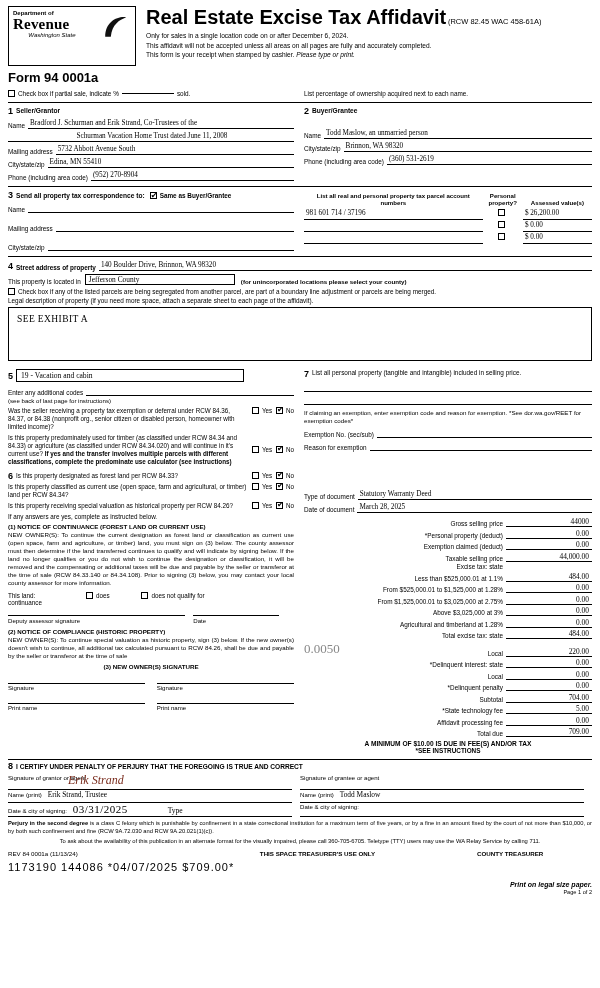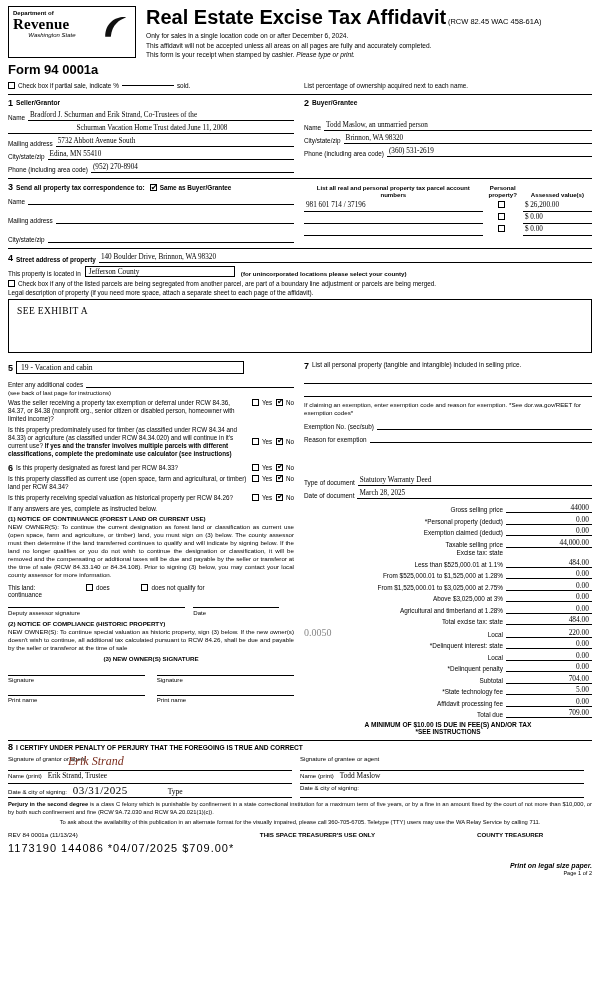--- a/index.html
+++ b/index.html
@@ -10,21 +10,21 @@
     font-family:"Liberation Sans", sans-serif;
     font-size:6.4px;
     color:#000;
     position:relative;
   }
   .page { position:relative; width:600px; height:988px; padding:6px 8px 0 8px; }
 
   
   .hdr { display:flex; align-items:flex-start; }
   .hdr-left { width:128px; }
-  .logo-box { border:1px solid #000; height:52px; padding:3px 4px; position:relative; }
+  .logo-box { border:1px solid #000; height:60px; padding:3px 4px; position:relative; }
   .logo-dept { font-size:6px; font-weight:bold; line-height:7px; }
   .logo-rev { font-family:"Liberation Serif", serif; font-size:15px; font-weight:bold; letter-spacing:.2px; line-height:15px; }
   .logo-state { font-size:6px; font-style:italic; text-align:center; width:78px; }
   .swirl { position:absolute; right:6px; top:6px; width:28px; height:28px; }
   .form-no { font-size:13px; font-weight:bold; margin-top:4px; font-family:"Liberation Sans", sans-serif;}
   .hdr-right { flex:1; padding-left:10px; }
   .title { font-size:20px; font-weight:bold; font-family:"Liberation Sans", sans-serif; display:inline; }
   .title-sm { font-size:7.5px; font-weight:normal; }
   .sub { font-size:6.6px; line-height:9.5px; margin-top:2px; }
   .sub i { font-style:italic; }
@@ -74,21 +74,21 @@
   .yn .cb { margin-left:2px; }
 
   .smalltxt { font-size:6.2px; line-height:8px; }
   .bold { font-weight:bold; }
 
   
   .mline { display:flex; align-items:flex-end; font-size:6.4px; margin-top:1.5px; }
   .mlab { flex:1; text-align:right; padding-right:3px; white-space:nowrap; }
   .mval { width:86px; border-bottom:1px solid #000; text-align:right; font-family:"Liberation Serif", serif; font-size:7.4px; padding-right:3px; }
   .mval.nb { border-bottom:none; }
-  .rate { font-family:"Liberation Serif", serif; color:#888; font-size:10px; }
+  .rate { font-family:"Liberation Serif", serif; color:#888; font-size:13px; }
 
   
   .sigwrap { margin-top:3px; display:flex; }
   .sigcol { width:50%; padding-right:8px; }
   .sigline { border-bottom:1px solid #000; height:16px; position:relative; }
   .siglab { font-size:6.1px; }
   .script { font-family:"Liberation Serif", serif; font-style:italic; font-size:12px; color:#7a2d1e; position:absolute; left:60px; bottom:1px; }
   .handwrite { font-family:"Liberation Serif", serif; font-size:11px; letter-spacing:.5px; }
 
   .perjury { font-size:5.8px; line-height:7.5px; margin-top:3px; text-align:justify; }
@@ -373,21 +373,21 @@
           <div class="siglab">Print name</div>
         </div>
         <div style="width:48%; margin-left:4%;">
           <div class="bl" style="height:1px;"></div>
           <div class="siglab">Print name</div>
         </div>
       </div>
     </div>
 
     <div class="lowR">
-      <div class="fld" style="margin-top:16px;">
+      <div class="fld" style="margin-top:22px;">
         <span class="lab">Type of document</span>
         <span class="val">Statutory Warranty Deed</span>
       </div>
       <div class="fld">
         <span class="lab">Date of document</span>
         <span class="val">March 28, 2025</span>
       </div>
 
       <div class="mline" style="margin-top:4px;">
           <span class="mlab">Gross selling price</span>

